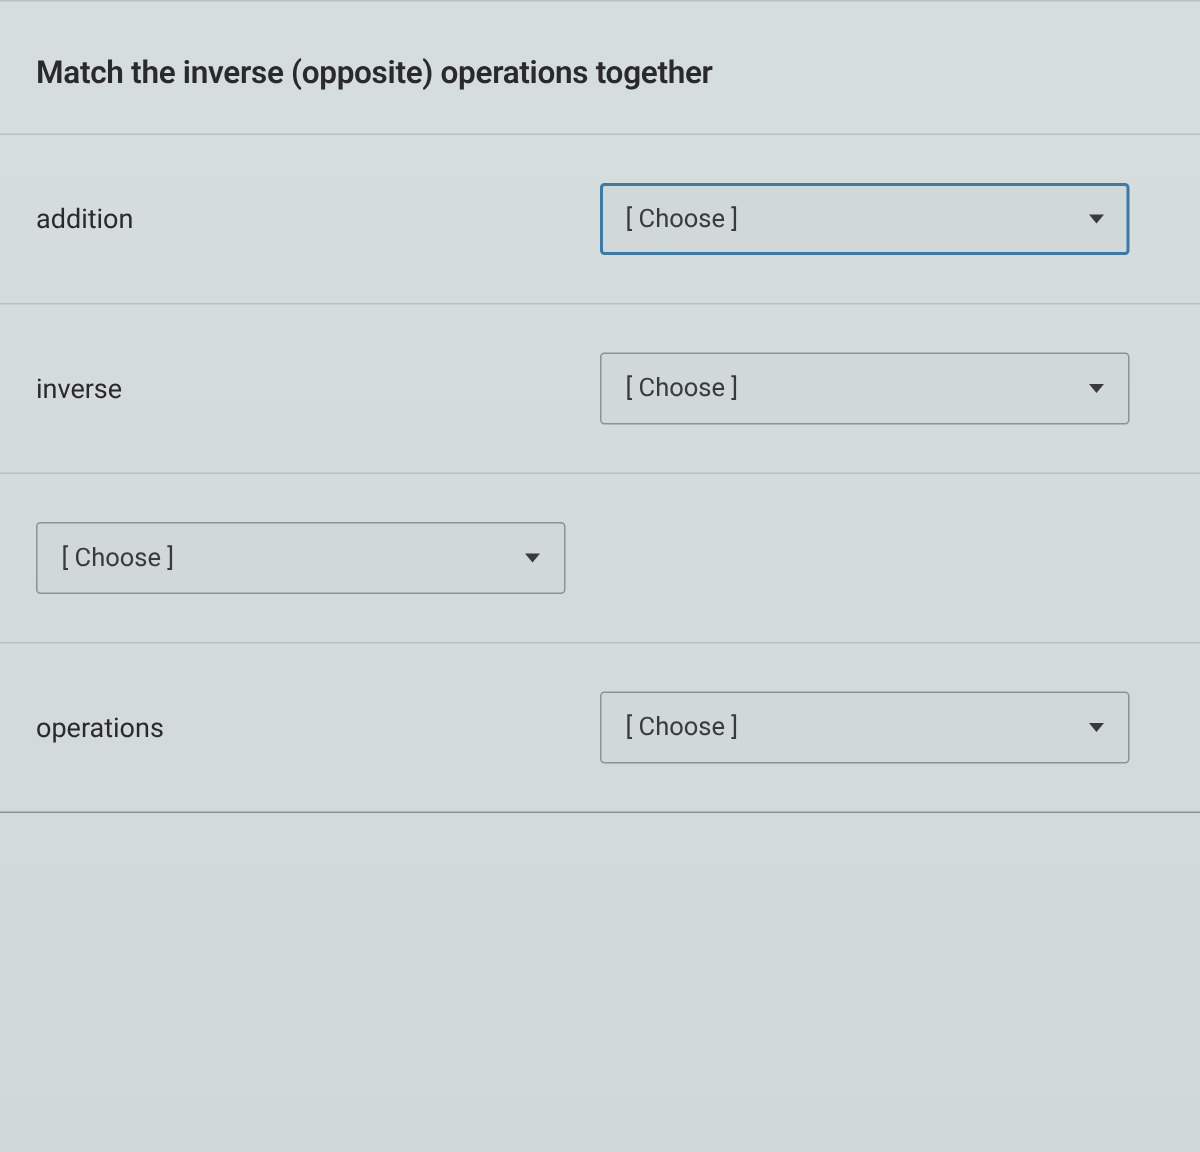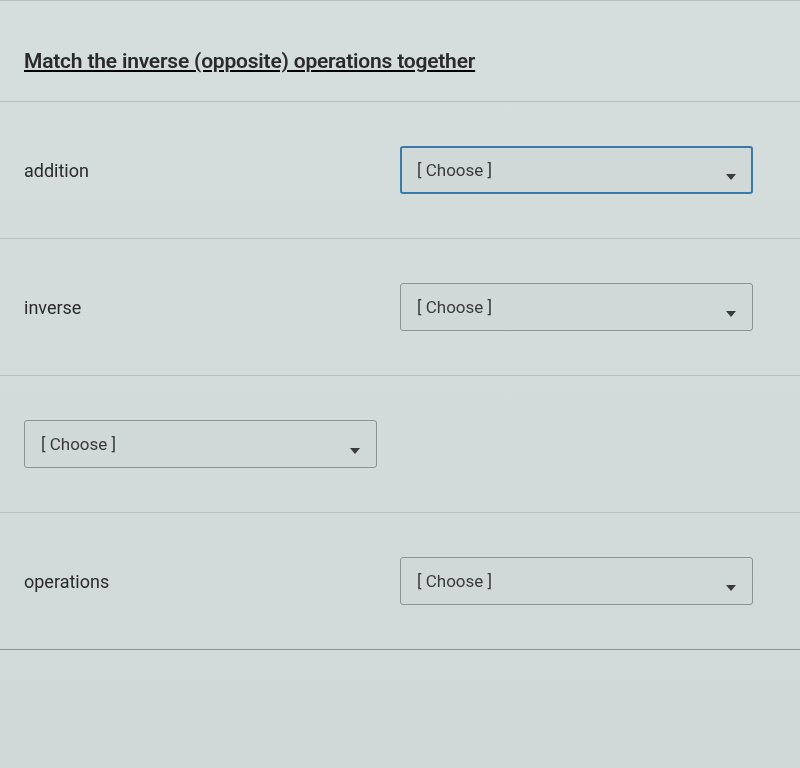--- a/index.html
+++ b/index.html
@@ -13,34 +13,33 @@
       width: 800px;
       height: 768px;
       overflow: hidden;
     }
     .container {
       padding: 0;
       background: linear-gradient(180deg, #d5dddd 0%, #d0d8d8 100%);
       height: 100%;
     }
     .question-header {
-      padding: 48px 24px 28px 24px;
+      padding: 36px 24px 28px 24px;
       border-top: 1px solid #b8c0c0;
-      text-decoration: underline;
     }
     .question-title {
       font-size: 21px;
       font-weight: 600;
       color: #2a2a2a;
       letter-spacing: -0.2px;
     }
     .match-row {
       display: flex;
       align-items: center;
-      padding: 44px 24px;
+      padding: 32px 24px;
       border-top: 1px solid #b8c0c0;
     }
     .match-label {
       flex: 0 0 50%;
       font-size: 18px;
       color: #2a2a2a;
       font-weight: 400;
     }
     .dropdown-wrap {
       flex: 0 0 47%;
@@ -49,21 +48,21 @@
     .dropdown {
       width: 100%;
       background: #d0d8d8;
       border: 1px solid #8a9494;
       border-radius: 3px;
       padding: 13px 16px;
       font-size: 17px;
       color: #3a3a3a;
       cursor: pointer;
       display: flex;
-      align-items: flex-end;
+      align-items: center;
       justify-content: space-between;
     }
     .dropdown.focused {
       border: 2px solid #3a7aa8;
       padding: 12px 15px;
     }
     .dropdown-text {
       flex: 1;
     }
     .chevron {

